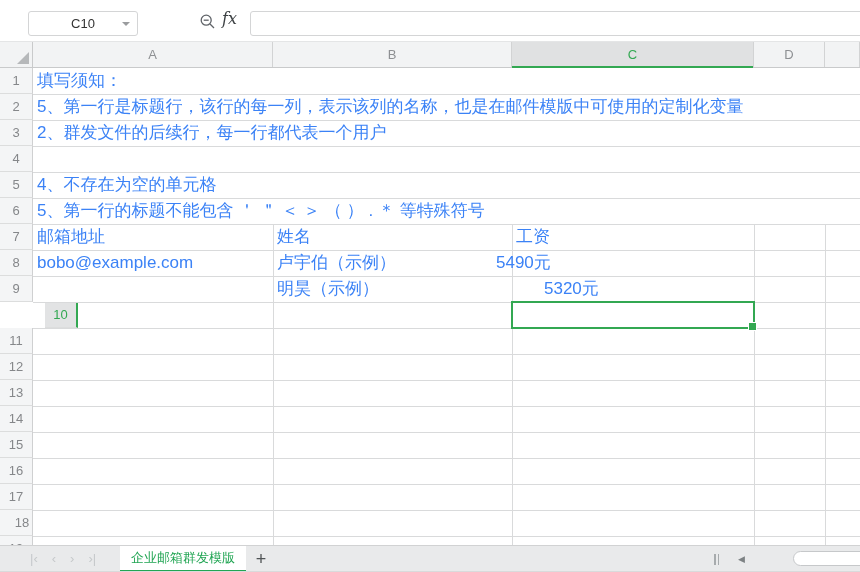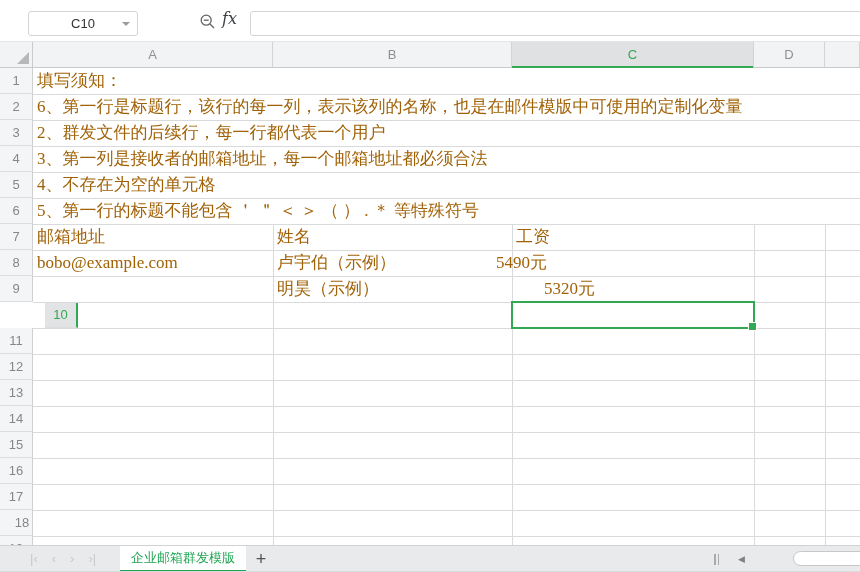--- a/index.html
+++ b/index.html
@@ -41,21 +41,21 @@
   .rowhdr{
     position:absolute;left:0;width:33px;height:26px;box-sizing:border-box;background:#f4f5f6;
     border-right:1px solid #cfd0d1;border-bottom:1px solid #dcdddd;
     display:flex;align-items:center;justify-content:center;font-size:13px;color:#85878a;
   }
   .rowhdr.sel{color:var(--selection-green,#33a852);background:#e2e3e4;border-right:2px solid var(--selection-green,#33a852);}
   .hline{position:absolute;left:33px;right:0;height:1px;background:#d9dadb;}
   .vline{position:absolute;width:1px;background:#d9dadb;}
   .cell{
     position:absolute;height:26px;line-height:25px;white-space:nowrap;
-    font-family:Liberation Serif, serif;font-size:17px;color:#a16207;
+    font-family:Liberation Sans, sans-serif;font-size:17px;color:#3b82f6;
   }
   .selection{
     position:absolute;border:2px solid var(--selection-green,#33a852);box-sizing:border-box;background:transparent;
   }
   .fill-handle{position:absolute;right:-4px;bottom:-4px;width:7px;height:7px;background:var(--selection-green,#33a852);border:1px solid #fff;box-sizing:content-box;}
   
   .tabbar{position:absolute;left:0;top:545px;width:860px;height:27px;background:#e9eaeb;border-top:1px solid #d1d2d3;box-sizing:border-box;}
   .navgroup{position:absolute;left:30px;top:0;height:26px;display:flex;align-items:center;gap:14px;}
   .navbtn{color:#c6c9cb;font-size:13px;line-height:26px;user-select:none;}
   .sheet-tab{
@@ -140,23 +140,22 @@
       <div class="hline" style="top: 364px;"></div>
       <div class="hline" style="top: 390px;"></div>
       <div class="hline" style="top: 416px;"></div>
       <div class="hline" style="top: 442px;"></div>
       <div class="hline" style="top: 468px;"></div>
       <div class="vline" style="left: 273px; top: 156px; height: 321px;"></div>
       <div class="vline" style="left: 512px; top: 156px; height: 321px;"></div>
       <div class="vline" style="left: 754px; top: 156px; height: 321px;"></div>
       <div class="vline" style="left: 825px; top: 156px; height: 321px;"></div>
       <div class="cell" style="left: 37px; top: 0px;">填写须知：</div>
-      <div class="cell" style="left: 37px; top: 26px;">6、第一行是标题行，该行的每一列，表示该列的名称，也是在邮件模版中可使用的定制化变量</div>
+      <div class="cell" style="left: 37px; top: 26px;">5、第一行是标题行，该行的每一列，表示该列的名称，也是在邮件模版中可使用的定制化变量</div>
       <div class="cell" style="left: 37px; top: 52px;">2、群发文件的后续行，每一行都代表一个用户</div>
-      <div class="cell" style="left: 37px; top: 78px;">3、第一列是接收者的邮箱地址，每一个邮箱地址都必须合法</div>
       <div class="cell" style="left: 37px; top: 104px;">4、不存在为空的单元格</div>
       <div class="cell" style="left: 37px; top: 130px;">5、第一行的标题不能包含 ＇ ＂ ＜ ＞ （ ） . ＊ 等特殊符号</div>
       <div class="cell" style="left: 37px; top: 156px;">邮箱地址</div>
       <div class="cell" style="left: 277px; top: 156px;">姓名</div>
       <div class="cell" style="left: 516px; top: 156px;">工资</div>
       <div class="cell" style="left: 37px; top: 182px;">bobo@example.com</div>
       <div class="cell" style="left: 277px; top: 182px;">卢宇伯（示例）</div>
       <div class="cell" style="left: 496px; top: 182px;">5490元</div>
       <div class="cell" style="left: 277px; top: 208px;">明昊（示例）</div>
       <div class="cell" style="left: 516px; top: 208px; margin-left: 28px;">5320元</div>

